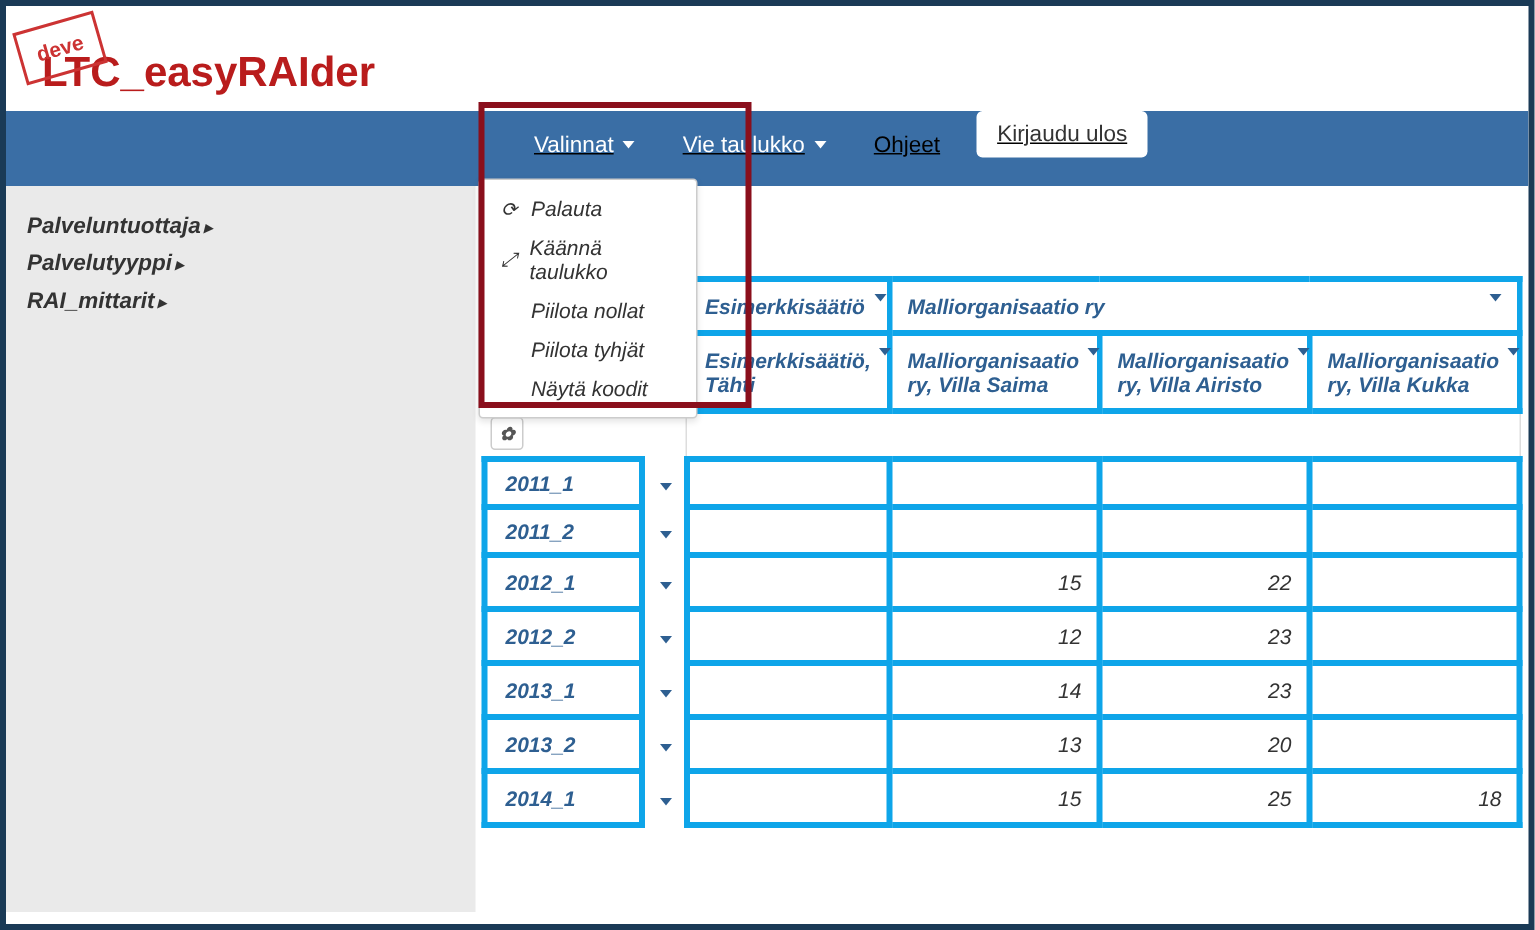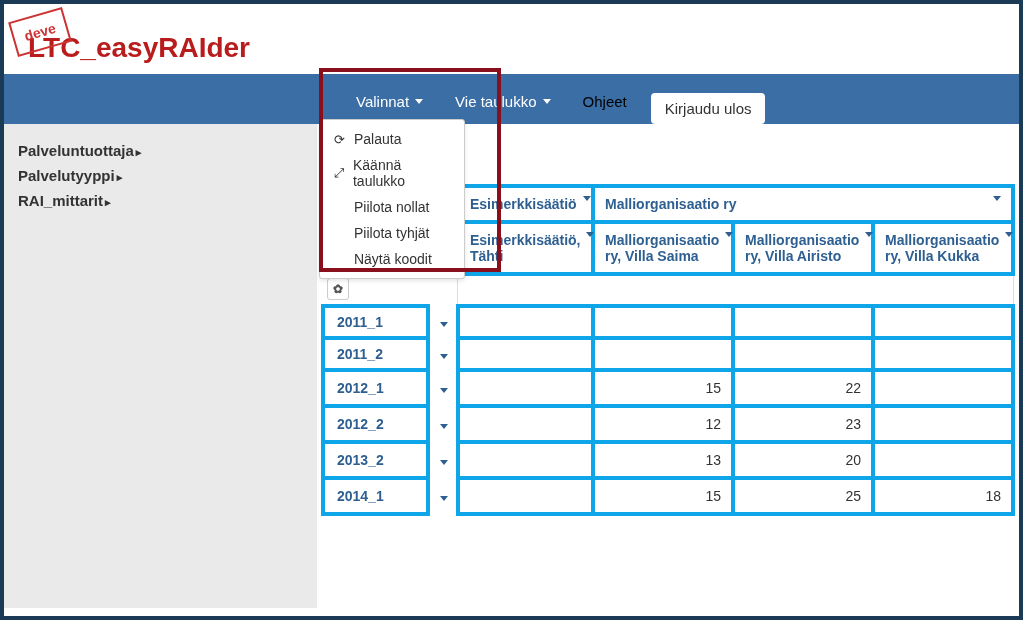--- a/index.html
+++ b/index.html
@@ -1,26 +1,26 @@
 <!DOCTYPE html>
 <html><head>
   <meta charset="utf-8">
   <style>
     * { box-sizing: border-box; margin: 0; padding: 0; }
     body { font-family: "Segoe UI", Arial, sans-serif; background: #fff; width: 1023px; height: 620px; overflow: hidden; border: 4px solid #1a3a56; }
     .header { padding: 8px 16px 10px; position: relative; }
     .title { font-size: 28px; font-weight: bold; color: #b91c1c; margin-top: 20px; margin-left: 8px; }
     .badge { position: absolute; top: 10px; left: 8px; width: 56px; height: 36px; border: 2px solid #c33; transform: rotate(-16deg); color: #c33; font-size: 14px; font-weight: bold; display: flex; align-items: center; justify-content: center; }
-    .navbar { background: #3a6ea5; height: 50px; display: flex; align-items: flex-end; padding-left: 336px; position: relative; z-index: 10; }
+    .navbar { background: #3a6ea5; height: 50px; display: flex; align-items: flex-start; padding-left: 336px; position: relative; z-index: 10; text-decoration: underline; }
     .nav-item { color: #fff; padding: 14px 16px; font-size: 15px; cursor: pointer; display: flex; align-items: center; gap: 4px; }
     .nav-item.dim { color: #000000; }
     .nav-btn { background: #fff; color: #333; border-radius: 4px; padding: 7px 14px; margin-left: 8px; font-size: 15px; cursor: pointer; }
     .caret { width: 0; height: 0; border-left: 4px solid transparent; border-right: 4px solid transparent; border-top: 5px solid currentColor; display: inline-block; margin-left: 2px; }
     .caret-dark { border-top-color: #2e5f91; }
-    .main { display: flex; height: calc(100% - 50px - 78px); }
+    .main { display: flex; height: calc(100% - 50px - 78px); font-style: italic; }
     .sidebar { width: 326px; background: #eaeaea; padding: 16px 14px; font-size: 15px; color: #333; }
     .sidebar-item { margin-bottom: 4px; font-weight: bold; cursor: pointer; line-height: 1.4; }
     .sidebar-item::after { content: "▸"; margin-left: 2px; font-size: 11px; }
     .content { flex: 1; padding: 10px 4px 0 4px; position: relative; }
     .highlight-border { position: absolute; border: 4px solid #8a0f1c; top: -56px; left: 2px; width: 182px; height: 204px; z-index: 30; pointer-events: none; }
     .dropdown { position: absolute; top: -5px; left: 2px; width: 146px; background: #fff; border: 1px solid #ccc; border-radius: 3px; padding: 6px 0; z-index: 20; font-size: 14px; color: #333; box-shadow: 0 2px 4px rgba(0,0,0,0.1); }
     .dropdown-item { padding: 5px 14px; cursor: pointer; display: flex; align-items: center; gap: 6px; }
     .icon-glyph { font-size: 13px; width: 14px; display: inline-block; }
     .tbl { border-collapse: collapse; width: 100%; table-layout: fixed; margin-top: 50px; font-size: 14px; }
     .tbl th, .tbl td { border: 4px solid #0ea5e9; padding: 8px 10px; vertical-align: middle; }
@@ -191,20 +191,32 @@
             </th>
             <td class="gear-cell" style="border: 1px solid rgb(221, 221, 221); text-align: center;"><span class="caret caret-dark"></span></td>
             <td></td>
             <td>12</td>
             <td>23</td>
             <td></td>
           </tr>
           <tr>
             <th class="rh">
               <div class="row-label-cell">
+                <span>2013_1</span>
+              </div>
+            </th>
+            <td class="gear-cell" style="border: 1px solid rgb(221, 221, 221); text-align: center;"><span class="caret caret-dark"></span></td>
+            <td></td>
+            <td>14</td>
+            <td>23</td>
+            <td></td>
+          </tr>
+          <tr>
+            <th class="rh">
+              <div class="row-label-cell">
                 <span>2013_2</span>
               </div>
             </th>
             <td class="gear-cell" style="border: 1px solid rgb(221, 221, 221); text-align: center;"><span class="caret caret-dark"></span></td>
             <td></td>
             <td>13</td>
             <td>20</td>
             <td></td>
           </tr>
           <tr>

